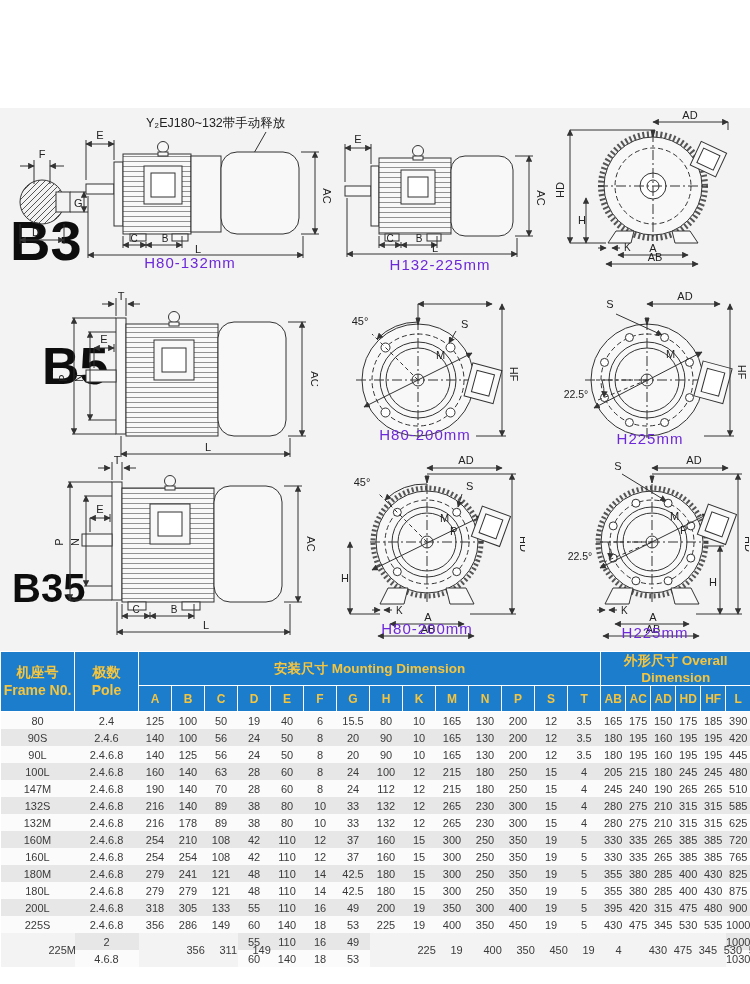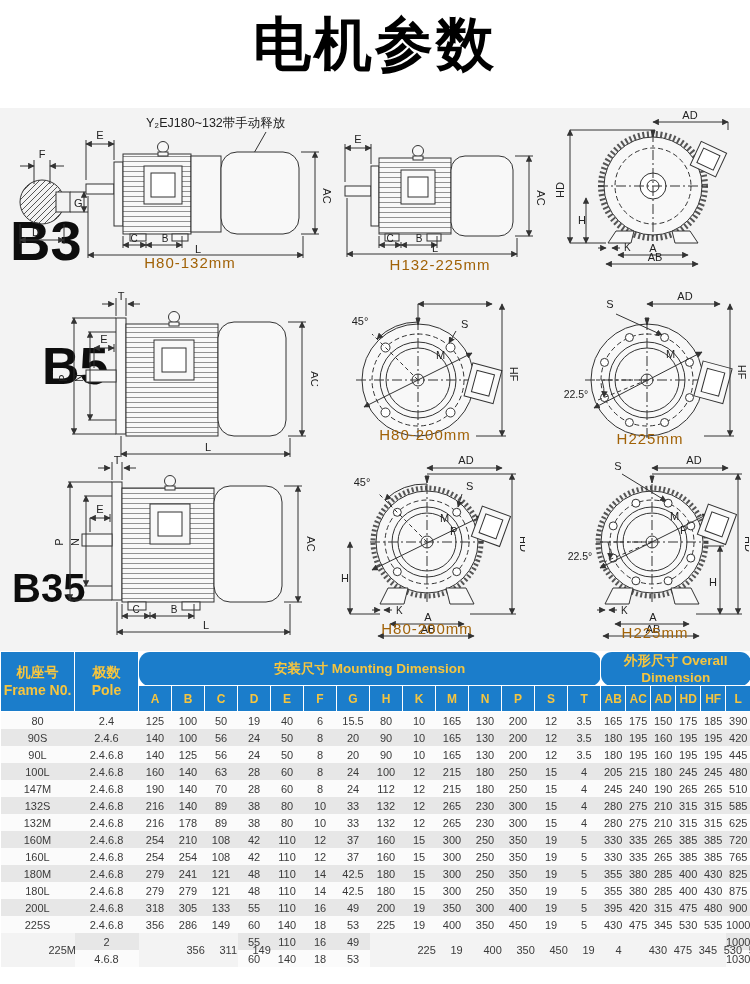--- a/index.html
+++ b/index.html
@@ -5,42 +5,41 @@
   html,body{margin:0;padding:0;background:#fff;}
   .page{position:relative;width:750px;height:984px;background:#fff;overflow:hidden;
         font-family:"Liberation Sans",sans-serif;}
   .title{position:absolute;top:6px;left:0;width:750px;text-align:center;
          font-size:58px;font-weight:bold;color:#000;letter-spacing:3px;}
   .drawing-panel{position:absolute;top:108px;left:0;width:750px;height:543px;background:#f3f3f3;}
   .sec-label{position:absolute;font-weight:bold;color:#0d0d0d;}
   .sec-b3{left:10px;top:100px;font-size:56px;text-align:right;}
   .sec-b5{left:42px;top:228px;font-size:52px;}
   .sec-b35{left:12px;top:458px;font-size:40px;}
-  .caption{position:absolute;font-size:15px;color:#a16207;text-align:center;letter-spacing:1px;}
+  .caption{position:absolute;font-size:15px;color:#6d28d9;text-align:center;letter-spacing:1px;}
   .svgbox{position:absolute;}
   svg text{font-family:"Liberation Sans",sans-serif;fill:#222;}
   
   .motor-table{position:absolute;top:651px;left:0;width:750px;border-collapse:collapse;
                table-layout:fixed;}
   .motor-table th{background:#1b7dcb;color:#f6c53e;border:1px solid #fff;padding:0;
                   font-weight:bold;}
-  .motor-table th.grp{font-size:13.5px;height:31px;border-radius:11px;}
+  .motor-table th.grp{font-size:13.5px;height:31px;}
   .motor-table th.keyh{font-size:14px;line-height:1.25;}
   .motor-table th.letter{font-size:12px;height:25px;}
   .motor-table td{font-size:11px;color:#3a3a3a;text-align:center;height:17px;padding:0;
                   background:#fbfbfb;white-space:nowrap;}
   .motor-table tr.stripe td:not(.mg){background:#e7e7e7;}
   .motor-table td.mg{background:#f3f3f3;padding-left:48px;}
 </style>
 </head>
 <body>
 
 <div class="page">
 
-  <div class="title">电机参数</div>
 
   <div class="drawing-panel">
 
     <div class="sec-label sec-b3">B3</div>
     <div class="sec-label sec-b5">B5</div>
     <div class="sec-label sec-b35">B35</div>
 
     <div class="svgbox" style="left:4px;top:30px;">
       <svg width="110" height="122" viewBox="0 0 110 122">
         <defs>

